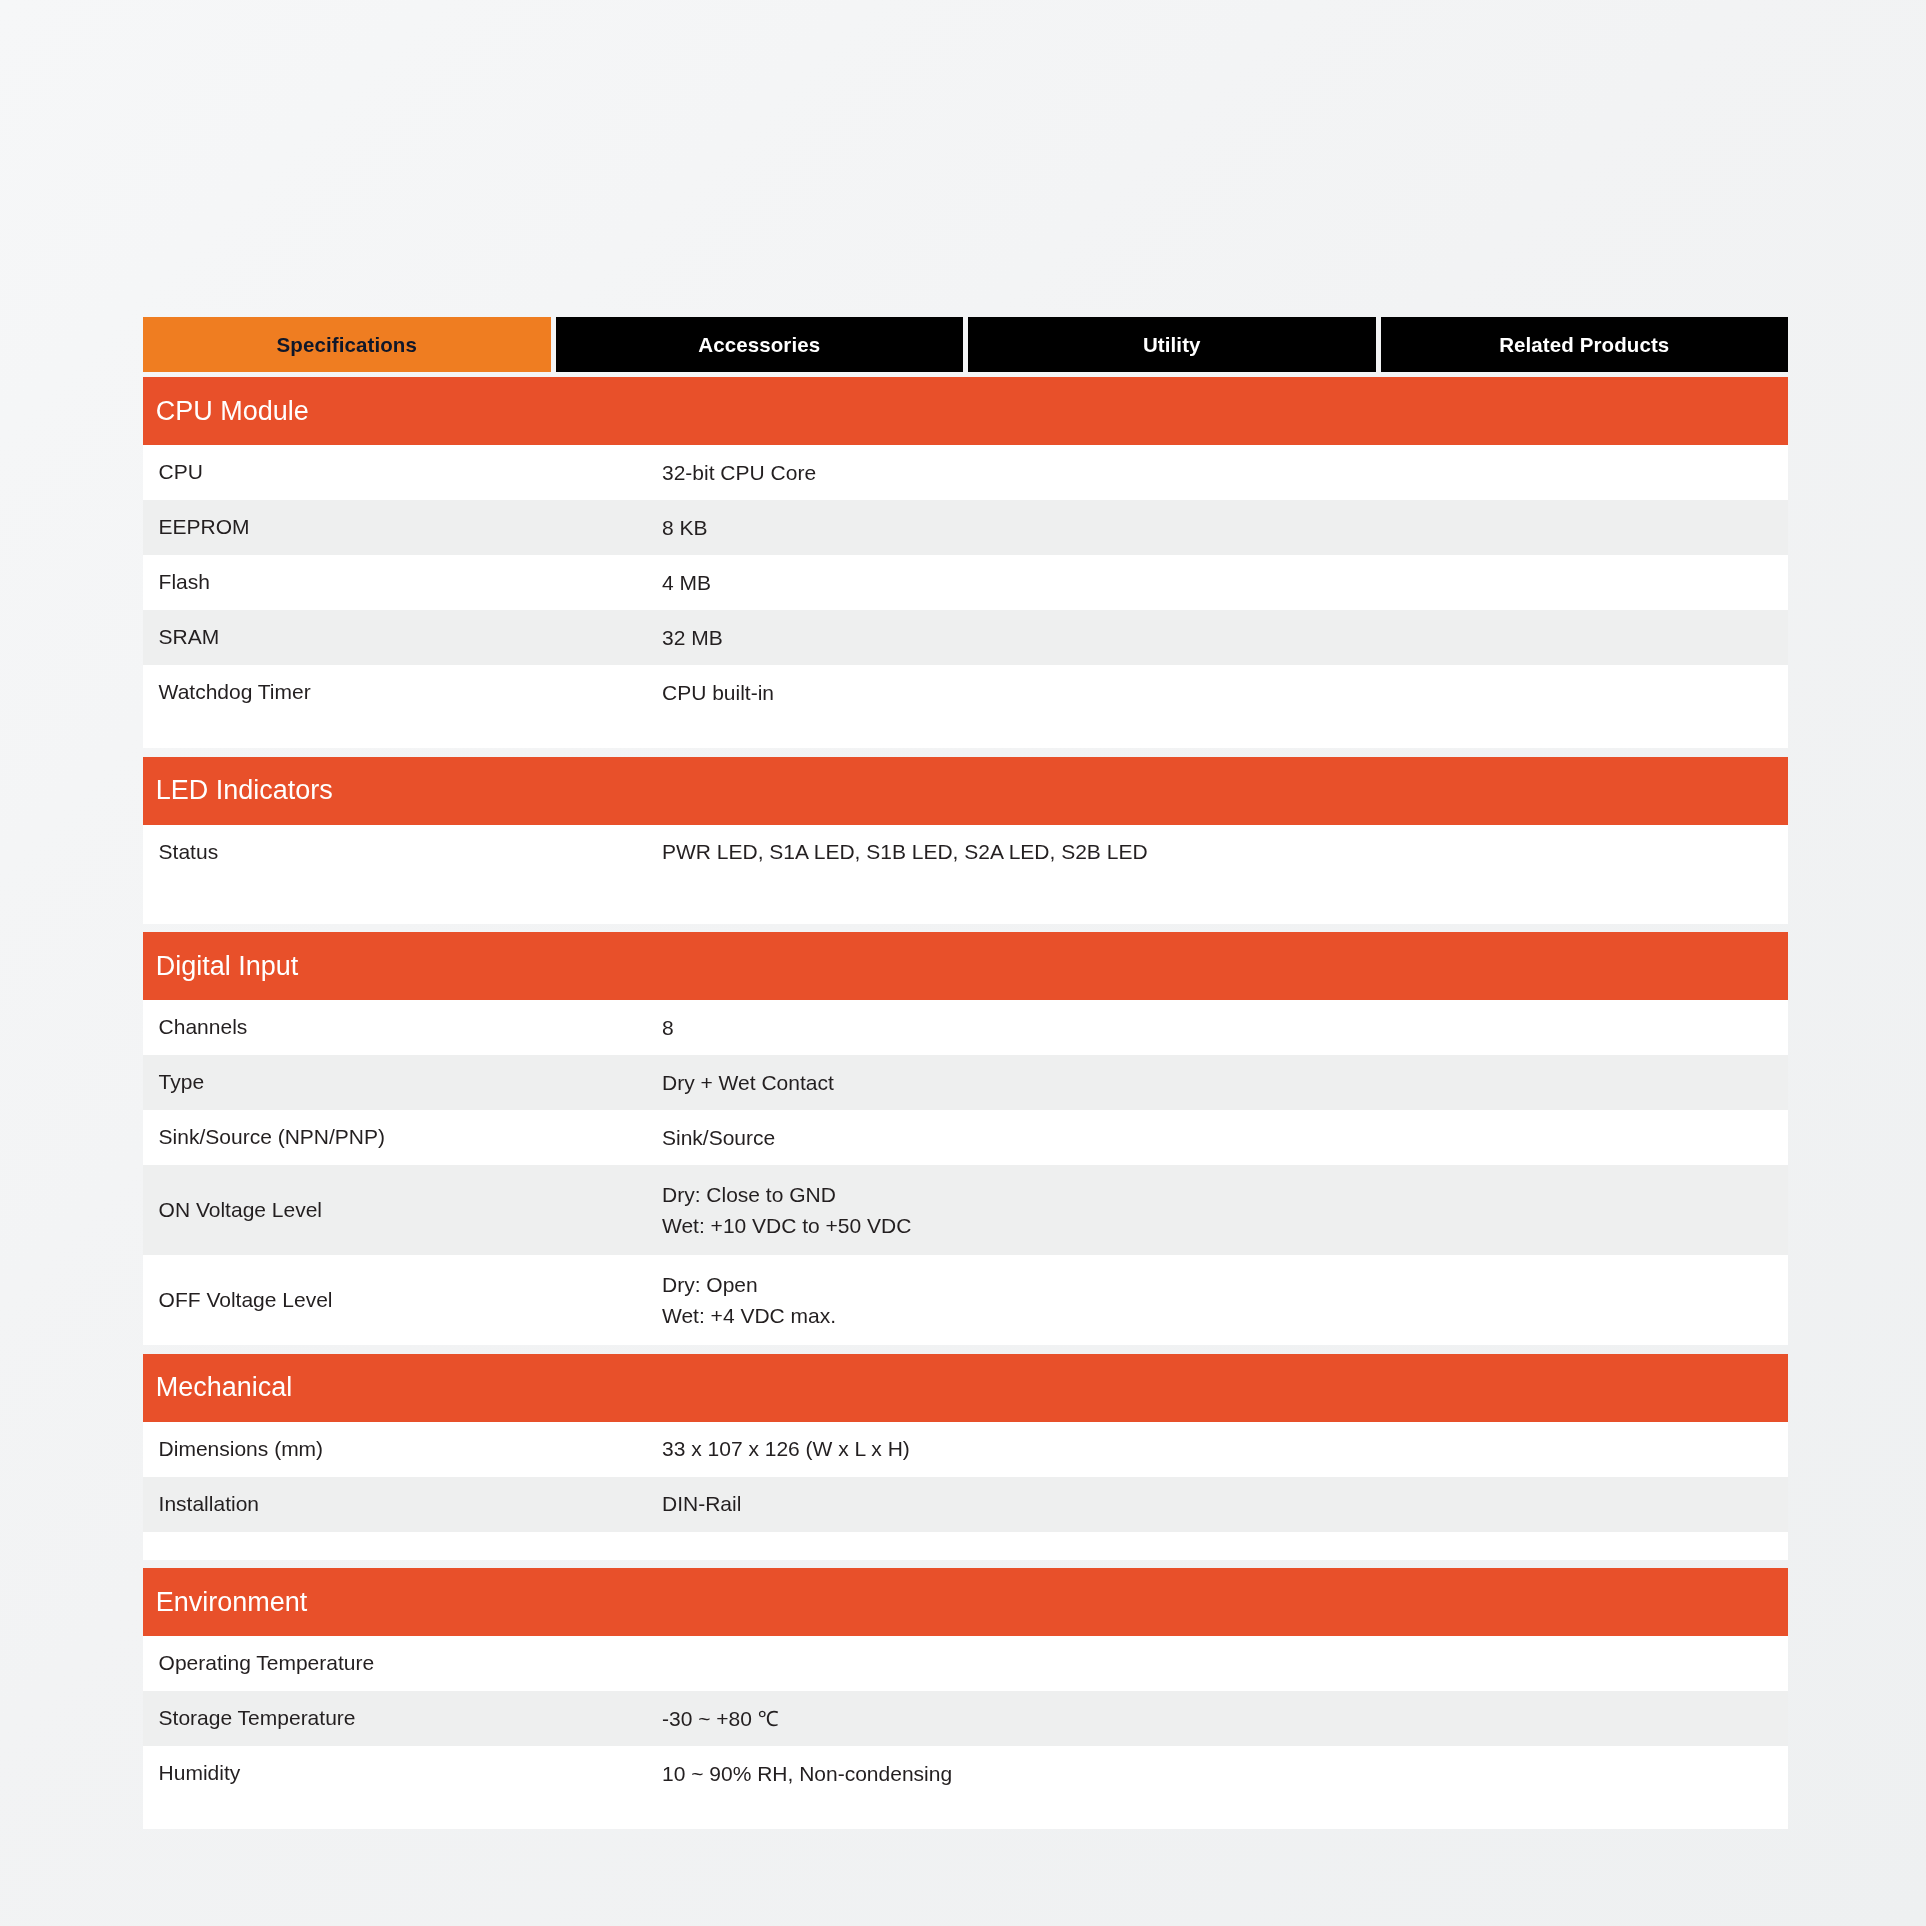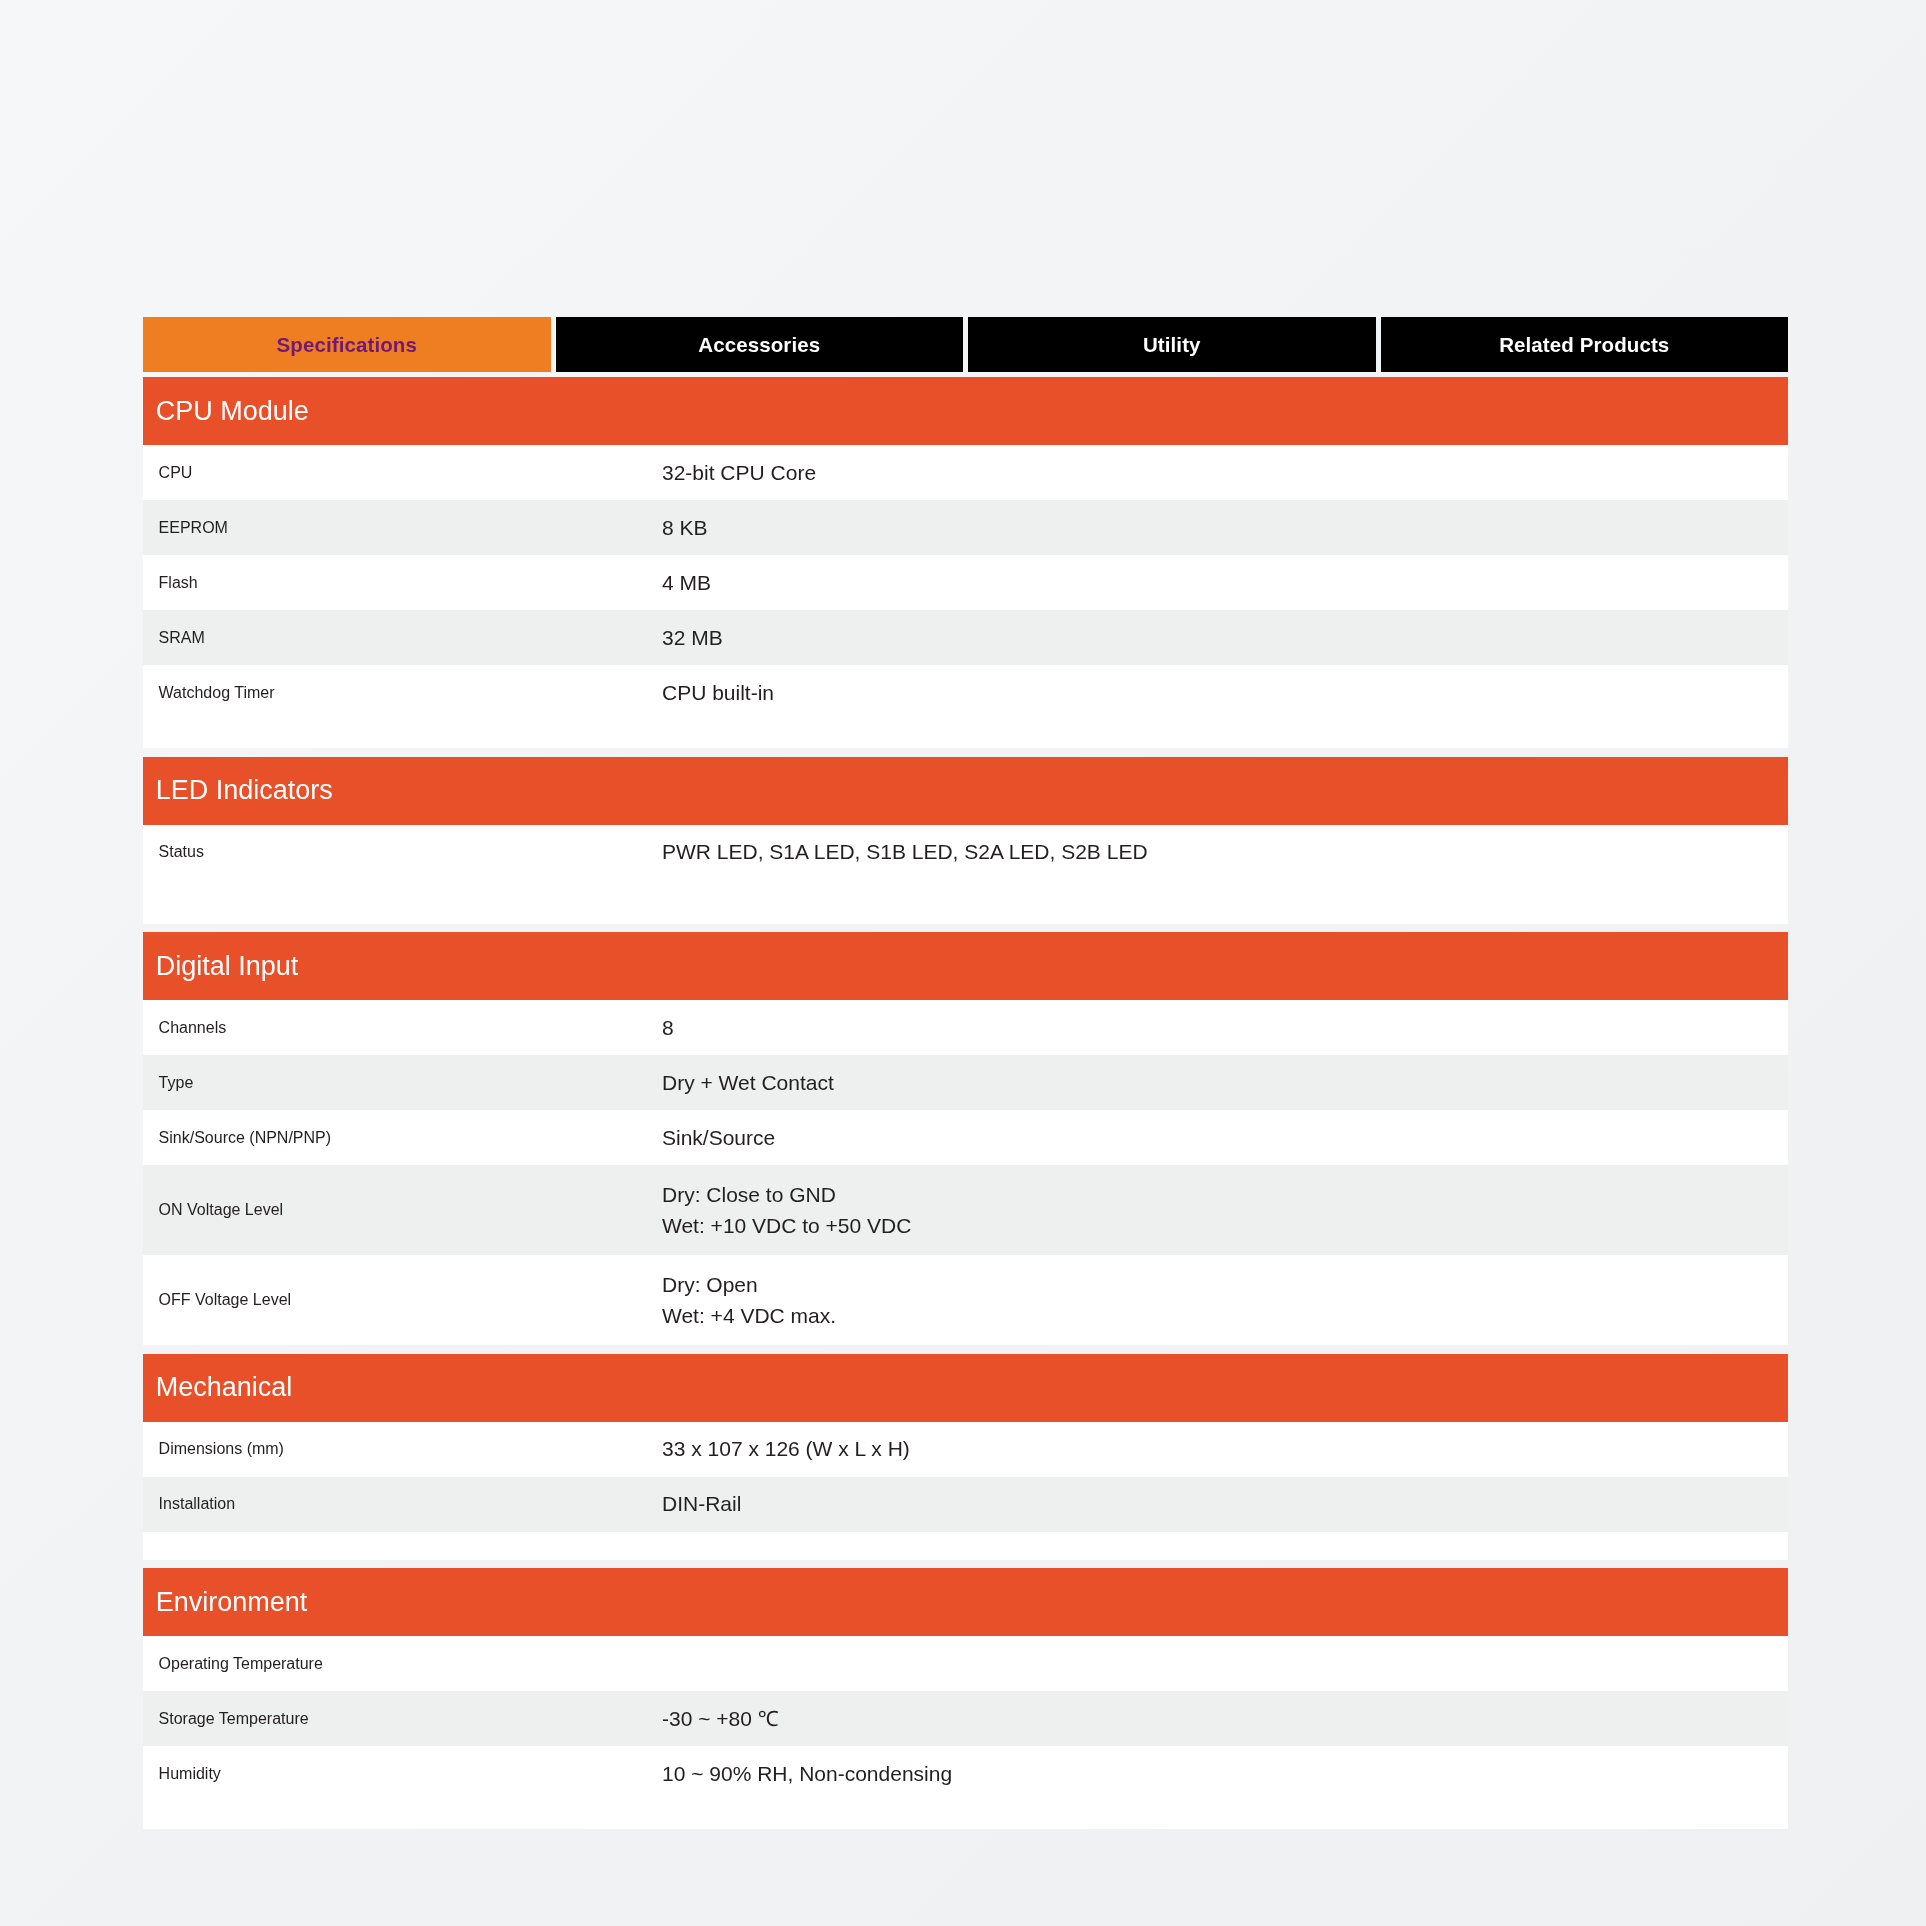--- a/index.html
+++ b/index.html
@@ -42,21 +42,21 @@
     align-items: center;
     justify-content: center;
     font-size: 20.5px;
     font-weight: bold;
     letter-spacing: 0.1px;
     cursor: pointer;
     user-select: none;
   }
   .tab.active {
     background: #ef7d21;
-    color: #701a75;
+    color: #0f172a;
   }
 
   
   .spec-table {
     position: absolute;
     left: 143px;
     top: 377px;
     width: 1645px;
   }
 
@@ -85,21 +85,21 @@
   }
   .row.tall {
     min-height: 90px;
   }
 
   .cell-label {
     width: 519px;
     flex: 0 0 519px;
     padding-left: 15.6px;
     box-sizing: border-box;
-    font-size: 16px;
+    font-size: 21px;
     color: #231f20;
     line-height: 1.35;
   }
   .cell-value {
     flex: 1 1 auto;
     padding-right: 27px;
     box-sizing: border-box;
     font-size: 21px;
     color: #231f20;
     line-height: 1.5;

